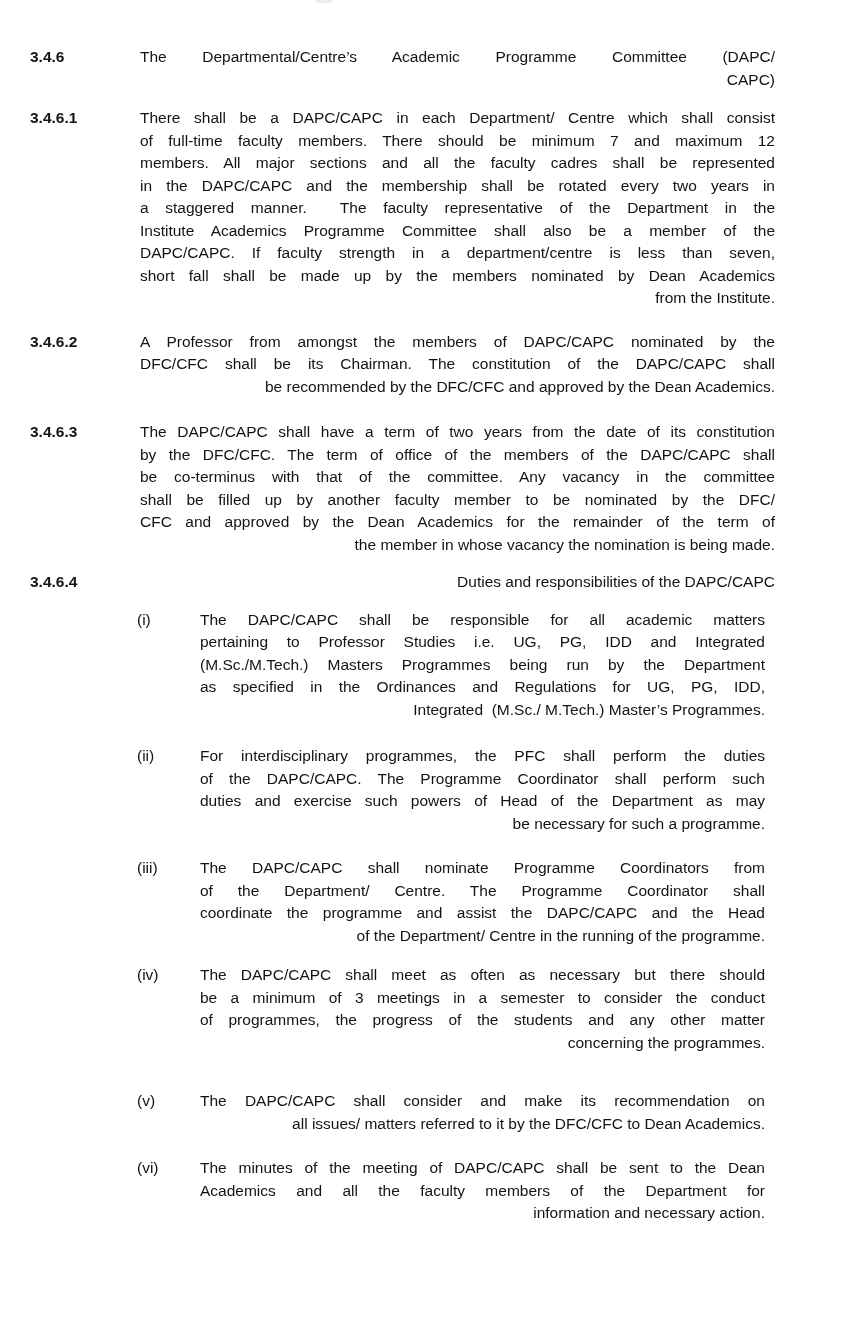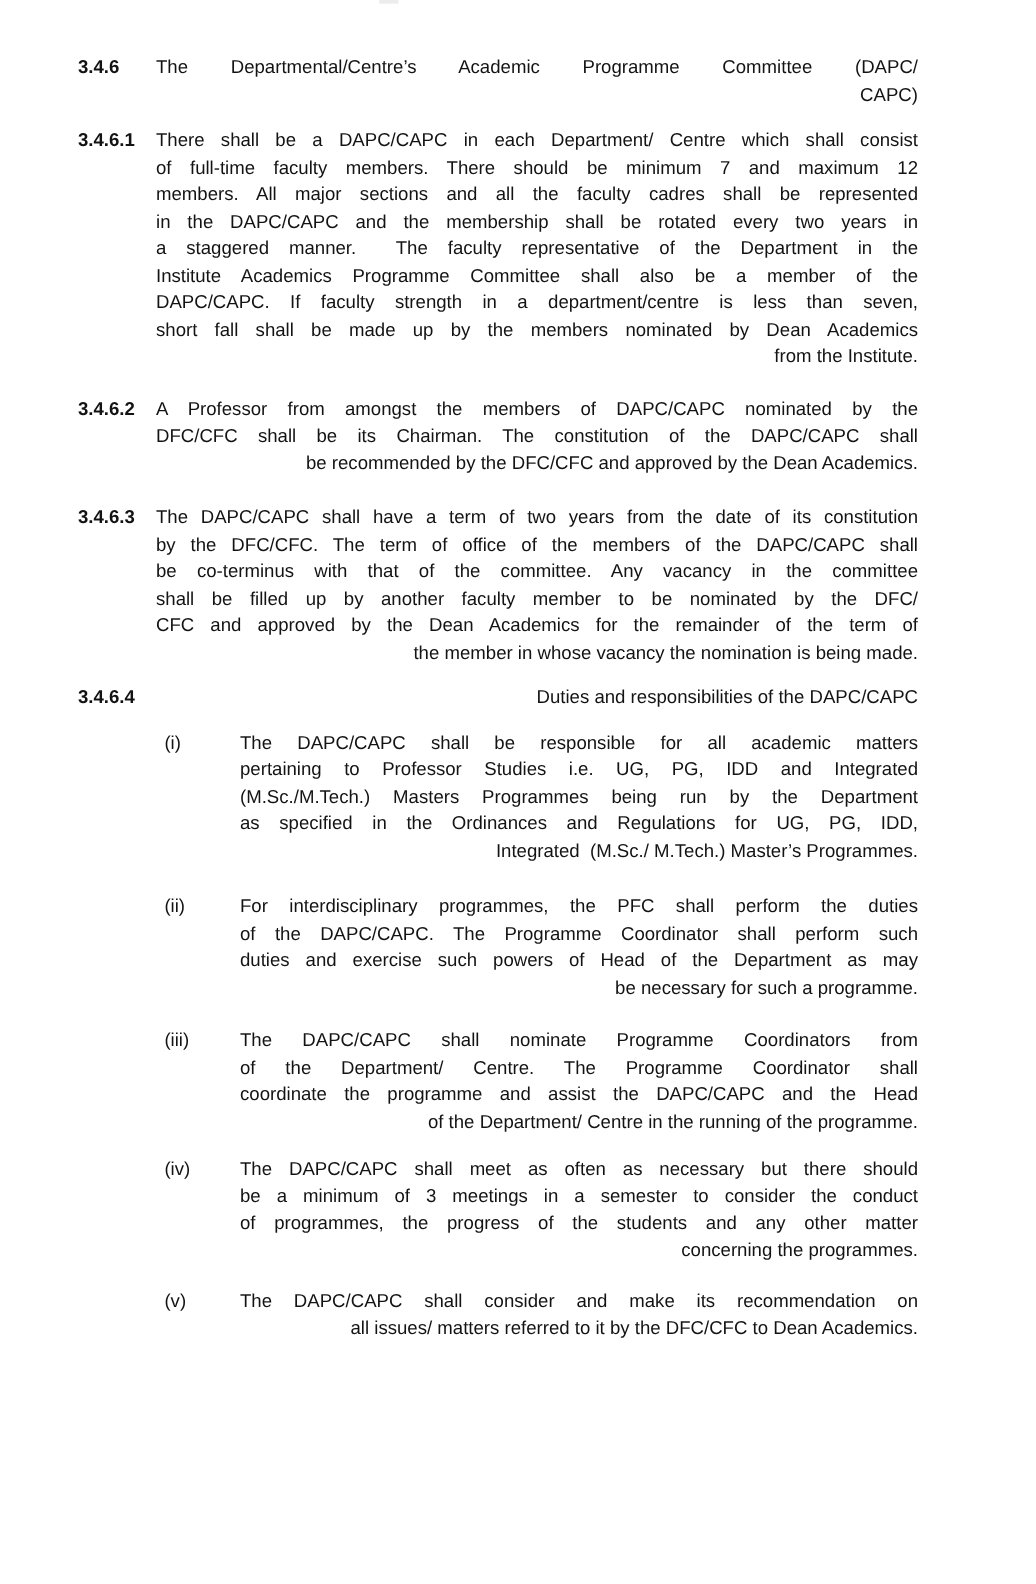--- a/index.html
+++ b/index.html
@@ -13,33 +13,33 @@
     font-family:"Liberation Sans","DejaVu Sans",sans-serif;
     font-size:15.5px;
     line-height:22.5px;
     overflow:hidden;
   }
   .artifact {
     position:absolute; top:0; left:316px; width:16px; height:3px;
     background:#ececec;
   }
   
-  .sec { display:flex; margin-left:65px; }
+  .sec { display:flex; margin-left:30px;gap:45px; }
   .num { width:65px; flex:none; font-weight:700; }
   .body { width:635px; flex:none; }
   .bold { font-weight:400; }
   
   .item { display:flex; margin-left:137px; }
   .marker { width:63px; flex:none; }
   .itext { width:565px; flex:none; }
   
   .jline { text-align:justify; text-align-last:justify; white-space:pre-wrap; }
   .lline { text-align:right; white-space:pre-wrap; }
   .mb15{margin-bottom:15px} .mb16{margin-bottom:16px} .mb17{margin-bottom:17px}
-  .mb20{margin-bottom:20px} .mb21{margin-bottom:21px} .mb22{margin-bottom:22px}
+  .mb20{margin-bottom:36px} .mb21{margin-bottom:21px} .mb22{margin-bottom:22px}
   .mb23{margin-bottom:23px} .mb24{margin-bottom:24px}
 </style>
 </head>
 <body>
 
 <div class="page">
 
   <div class="artifact"></div>
 
   <div class="sec mb16">
@@ -133,14 +133,22 @@
   </div>
 
   <div class="item mb22">
     <div class="marker">(v)</div>
     <div class="itext">
         <div class="jline">The DAPC/CAPC shall consider and make its recommendation on</div>
         <div class="lline">all issues/ matters referred to it by the DFC/CFC to Dean Academics.</div>
       </div>
   </div>
 
+  <div class="item">
+    <div class="marker">(vi)</div>
+    <div class="itext">
+        <div class="jline">The minutes of the meeting of DAPC/CAPC shall be sent to the Dean</div>
+        <div class="jline">Academics and all the faculty members of the Department for</div>
+        <div class="lline">information and necessary action.</div>
+      </div>
+  </div>
 
 </div>
 
 </body></html>

